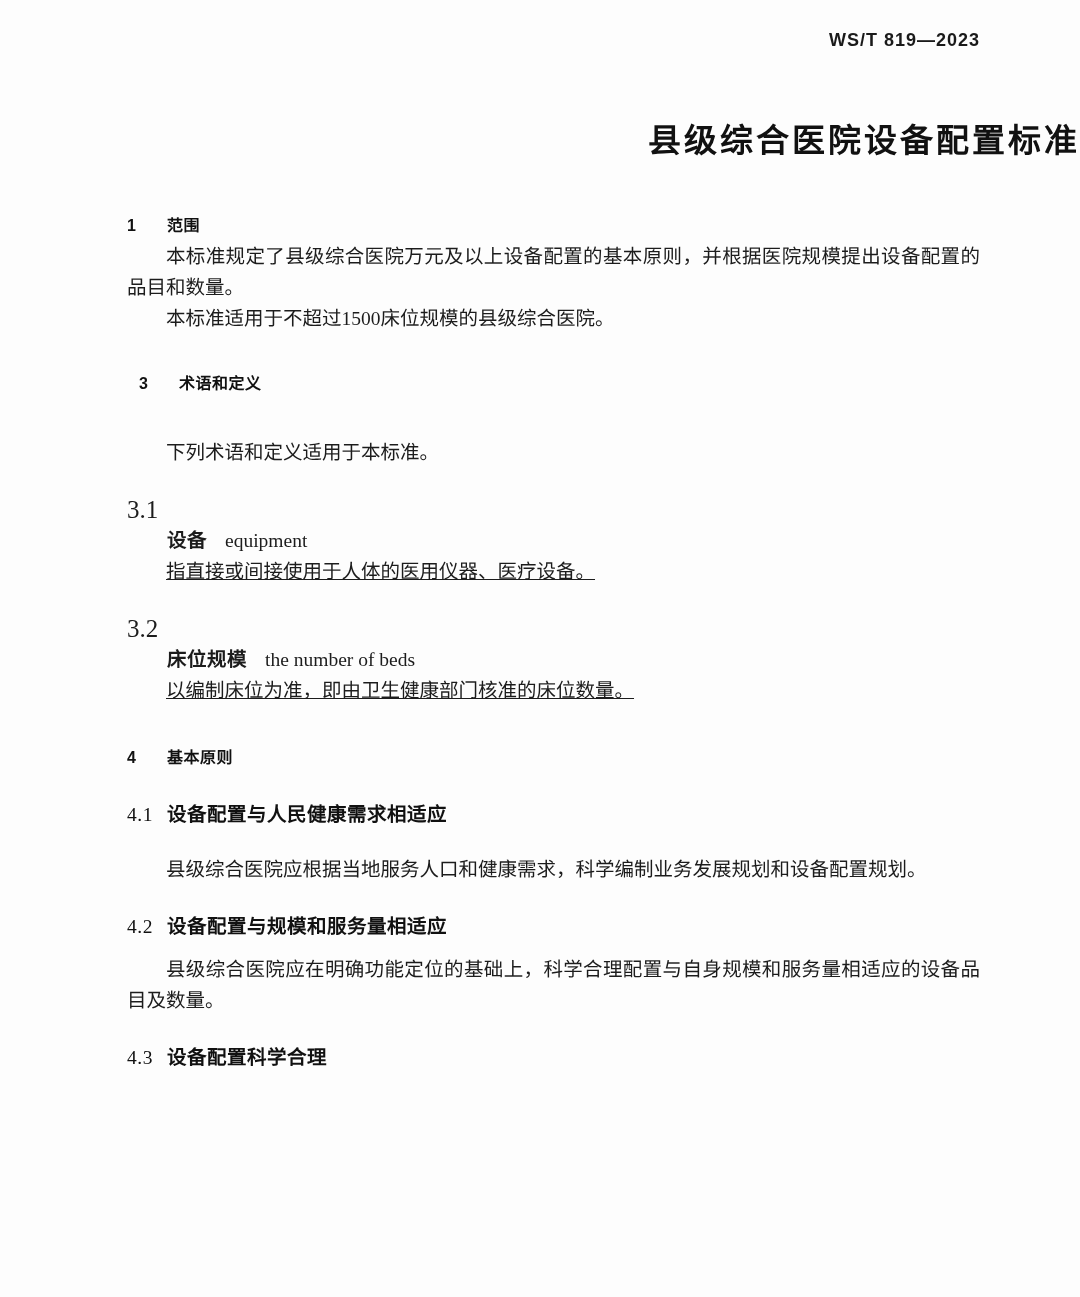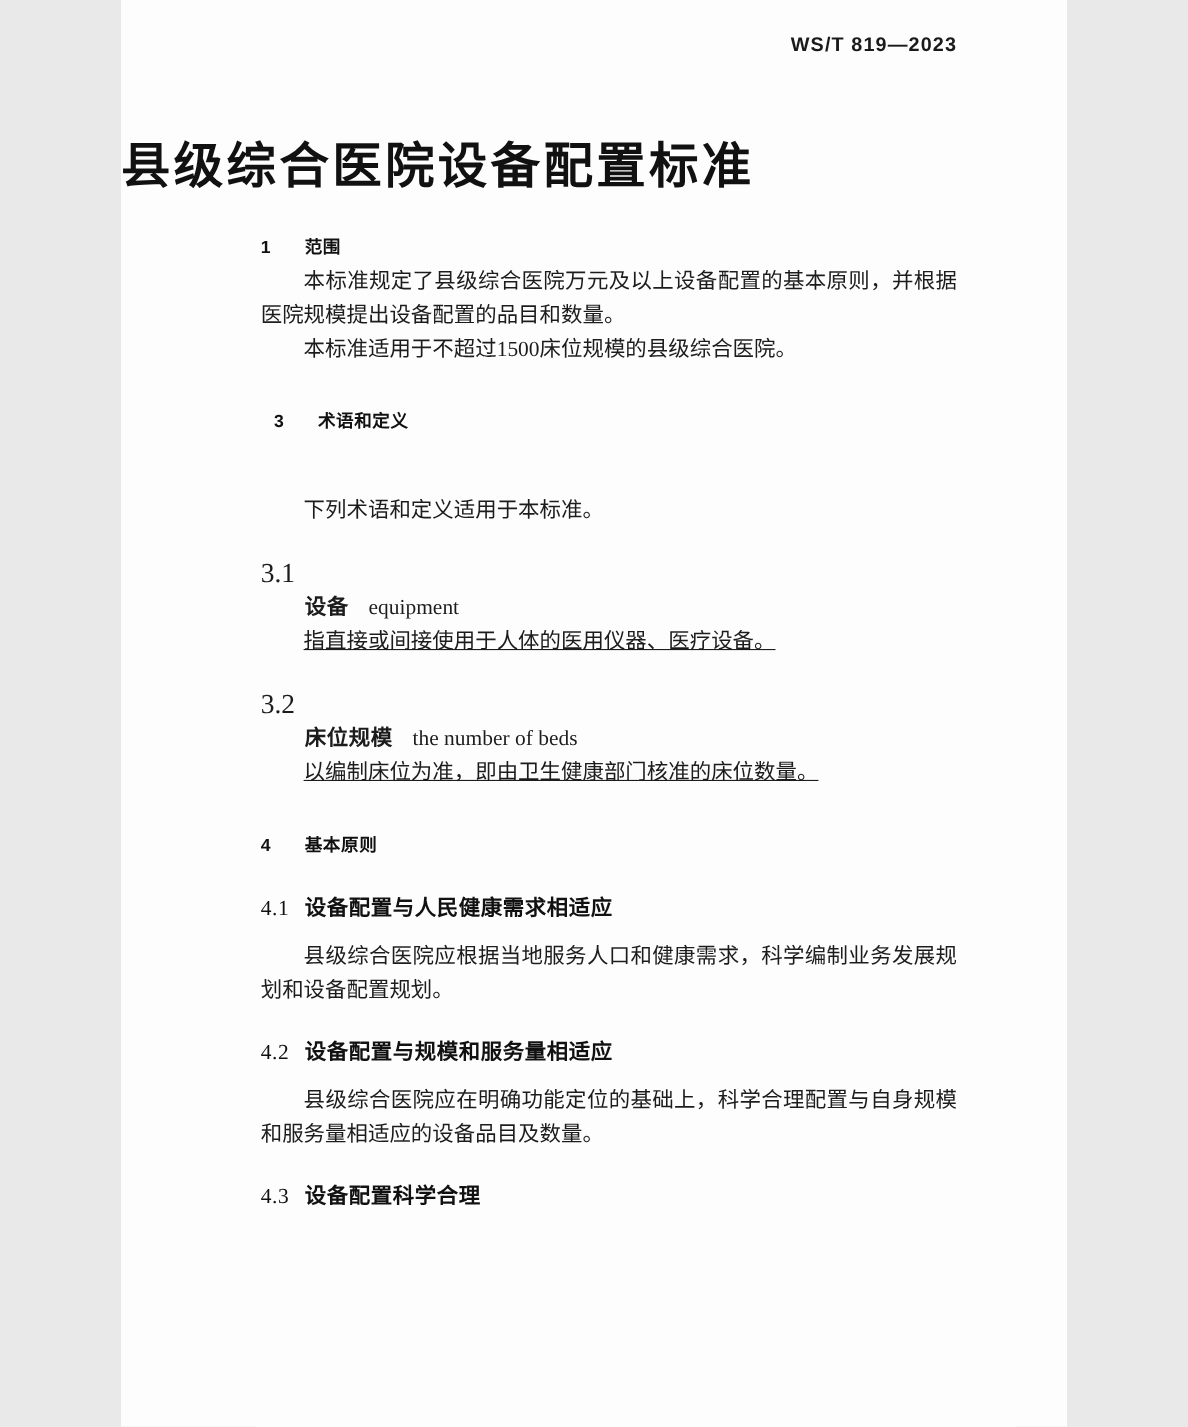--- a/index.html
+++ b/index.html
@@ -1,19 +1,19 @@
 <!DOCTYPE html>
 <html lang="zh-CN"><head>
 <meta charset="utf-8">
 <style>
   * { margin: 0; padding: 0; box-sizing: border-box; }
   html, body { background: #e9e9e9; }
   .page {
     position: relative;
-    width: 860px;
+    width: 1080px;
     height: 1297px;
     margin: 0 auto;
     background: #fdfdfd;
     color: #1c1c1c;
     overflow: hidden;
     font-family: "Liberation Serif", "DejaVu Serif", serif;
   }
   .doc-header {
     position: absolute;
     top: 30px;
@@ -22,24 +22,24 @@
     font-weight: 700;
     font-size: 18px;
     letter-spacing: 1px;
     color: #1a1a1a;
   }
   .doc-title {
     position: absolute;
     top: 114px;
     left: 0;
     width: 100%;
-    text-align: left;
+    text-align: right;
     font-family: "Liberation Sans", "DejaVu Sans", sans-serif;
     font-weight: 700;
-    font-size: 45px;
+    font-size: 33px;
     letter-spacing: 3px;
     color: #111;
   }
   .content {
     position: absolute;
     top: 196px;
     left: 127px;
     right: 100px;
     font-size: 19.5px;
     line-height: 31px;
@@ -65,38 +65,38 @@
     min-width: 40px;
     font-family: "Liberation Serif", "DejaVu Serif", serif;
     font-weight: 400;
   }
   .para { text-indent: 2em; }
   .sec-scope .h2 { margin-top: 14px; }
   .sec-scope .para:first-of-type { }
   .sec-refs .h2 { margin-top: 32px; }
   .sec-refs .para { margin-top: 38px; }
   .sec-terms .h2 { margin-top: 34px; margin-left: 12px; }
-  .sec-terms .intro { margin-top: 50px; }
+  .sec-terms .intro { margin-top: 38px; }
   .term-num {
     margin-top: 26px;
     font-size: 25px;
   }
   .term-line {
     padding-left: 40px;
   }
   .term-line .term-cn {
     font-family: "Liberation Sans", "DejaVu Sans", sans-serif;
     font-weight: 700;
     letter-spacing: 0.5px;
   }
   .term-line .term-en { margin-left: 18px; }
   .term-def { text-indent: 2em; text-decoration: underline; }
   .sec-principles .h2 { margin-top: 36px; }
   .sub { margin-top: 26px; }
-  .sub .h3 { margin-bottom: 12px; }
+  .sub .h3 { margin-bottom: 24px; }
   .sub-42 .h3 { margin-bottom: 12px; }
   .sub-43 .h3 { margin-bottom: 12px; }
 </style>
 </head>
 <body>
 
 <div class="page">
 
   <div class="doc-header">WS/T 819—2023</div>
 

